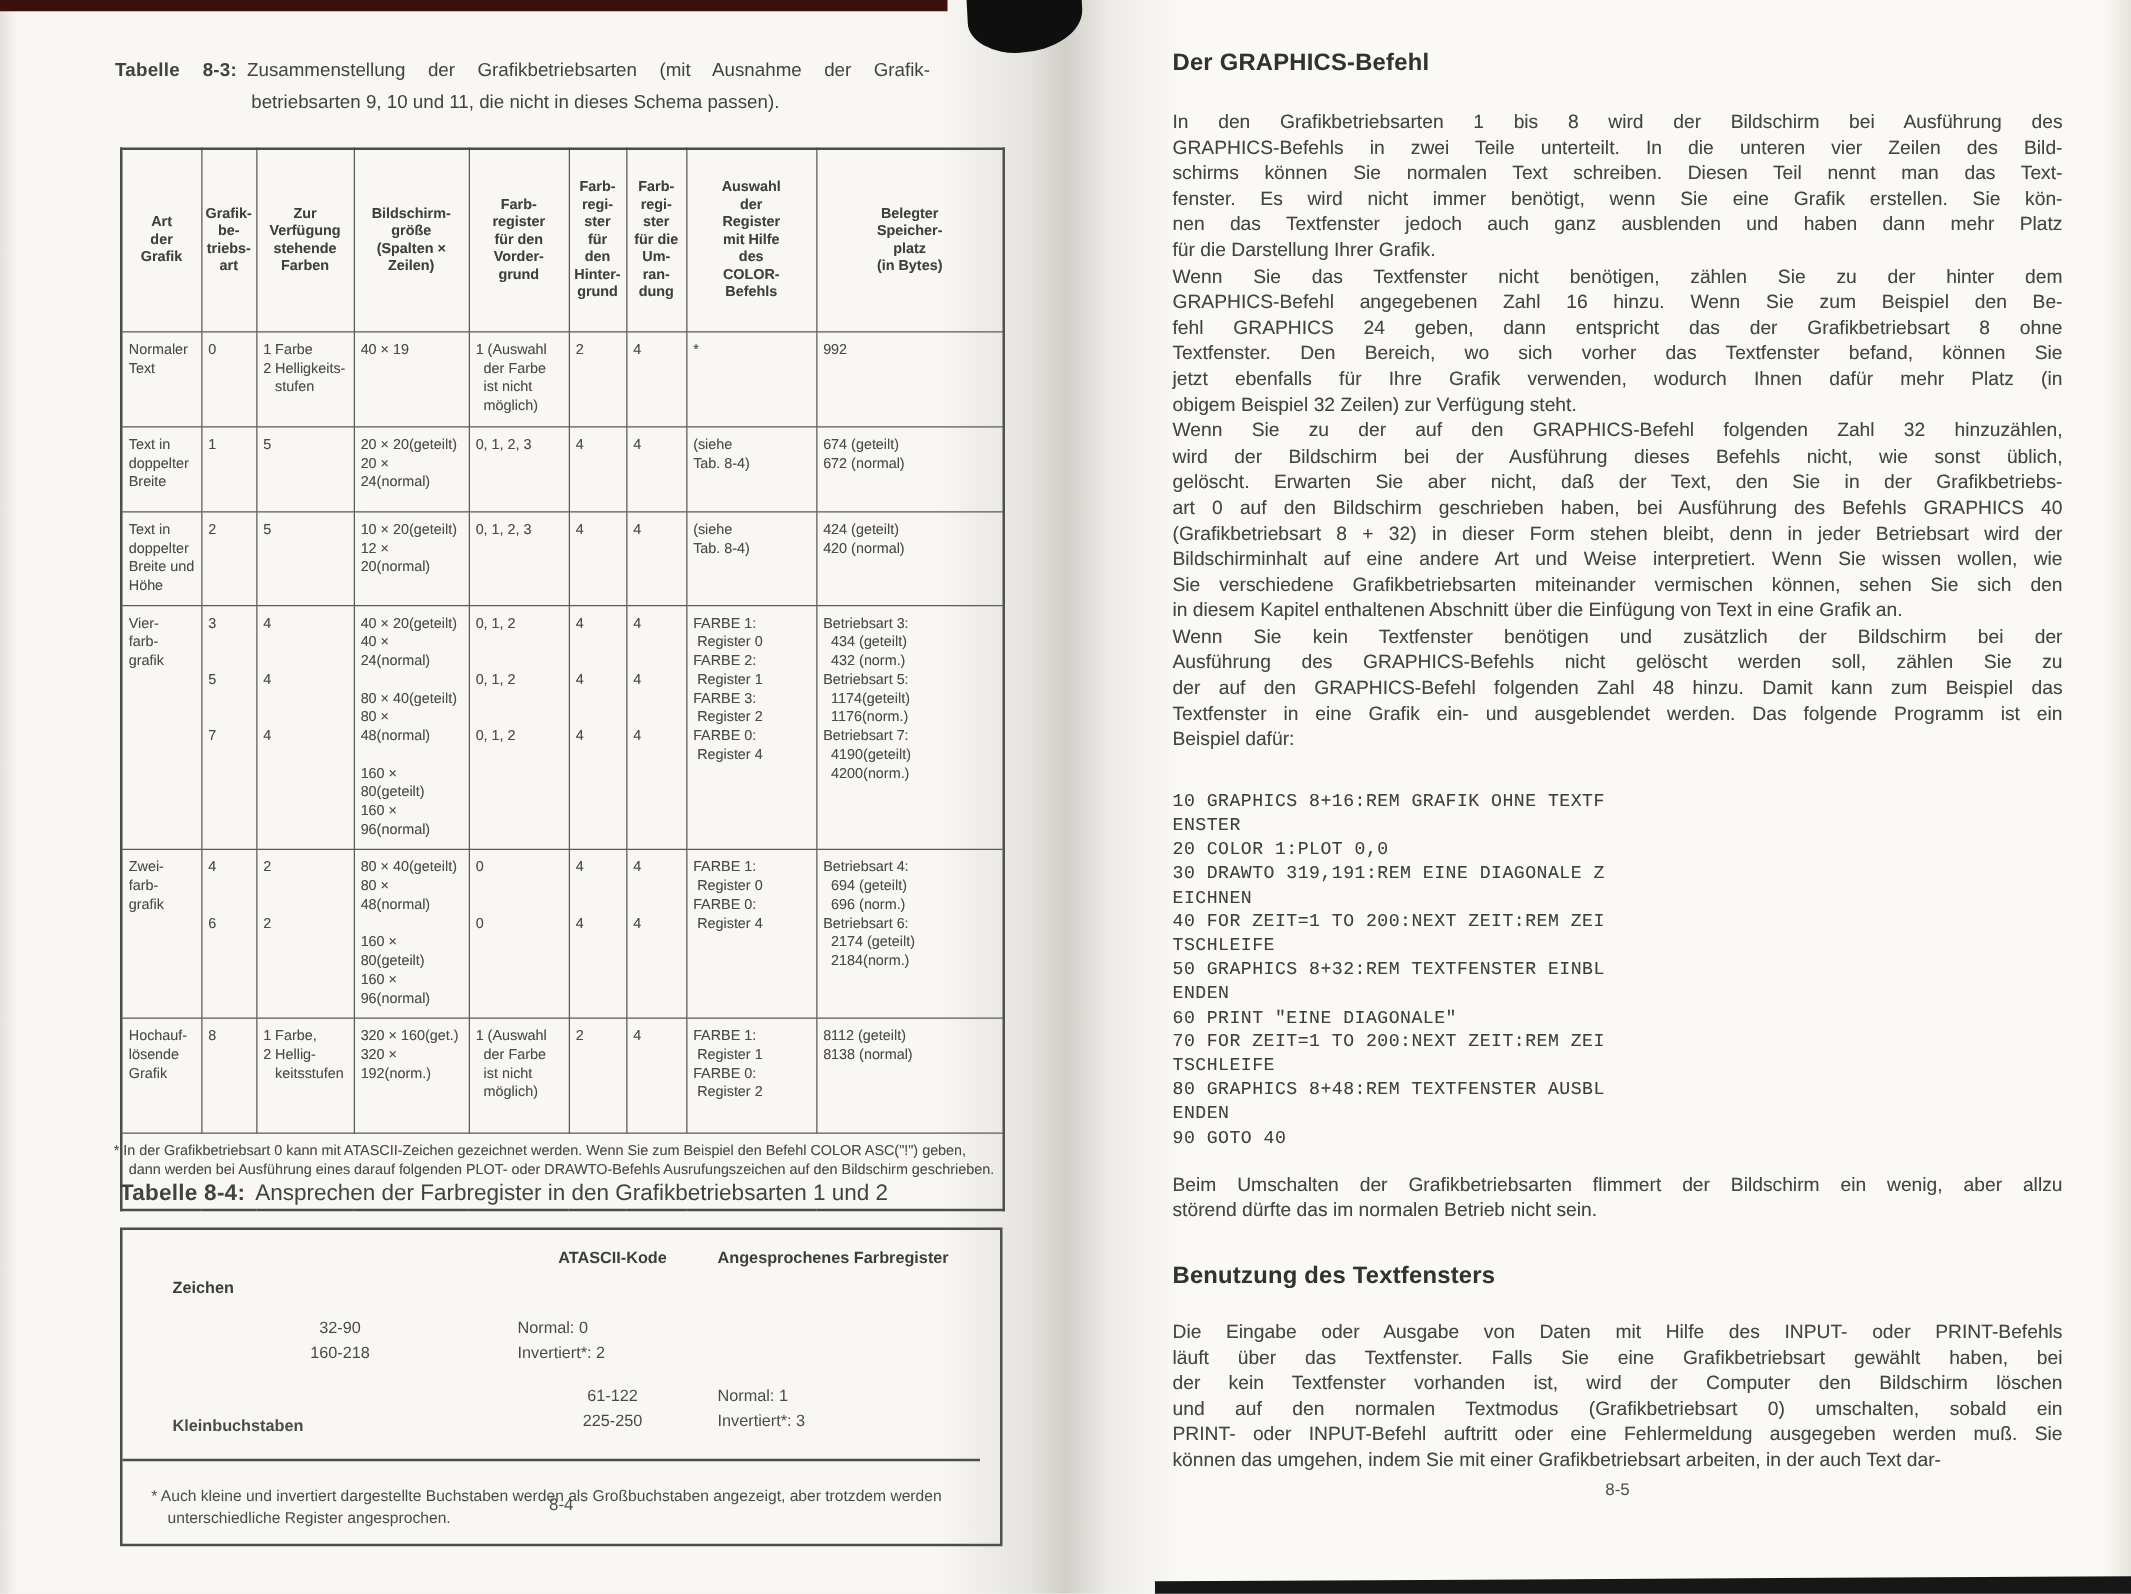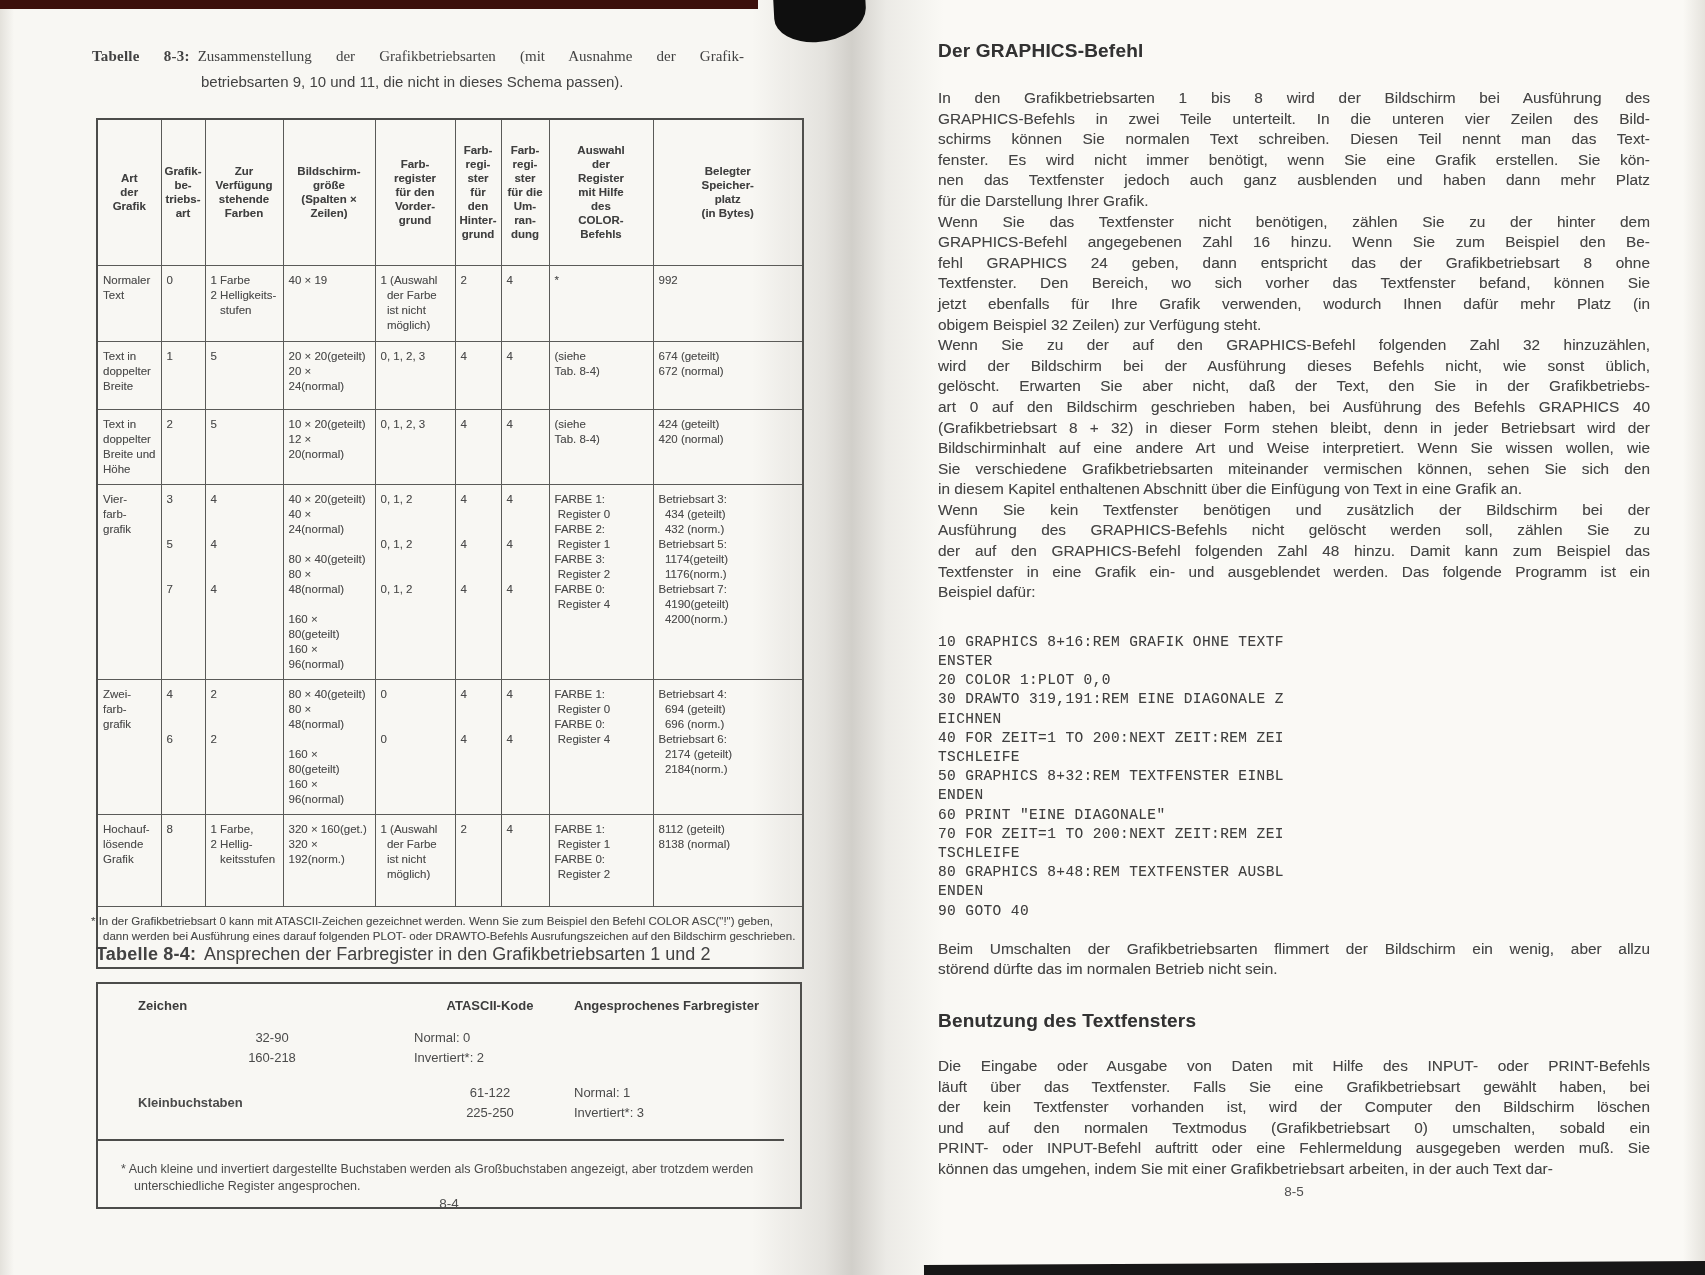--- a/index.html
+++ b/index.html
@@ -31,21 +31,21 @@
   .right-fade { position:absolute; right:0; top:0; width:22px; height:1275px;
     background:linear-gradient(to right, rgba(190,185,175,0), rgba(190,185,175,0.35));
     z-index:2; }
   .left-fade { position:absolute; left:0; top:0; width:14px; height:1275px;
     background:linear-gradient(to right, rgba(180,175,165,0.30), rgba(180,175,165,0));
     z-index:2; }
 
   
   .cap83 { position:absolute; left:92px; top:44px; width:652px;
            font-size:15px; line-height:25px; color:#424242; }
-  .cap83 .cap-line1 { text-align:justify; text-align-last:justify;font-family:Liberation Serif, serif; }
+  .cap83 .cap-line1 { text-align:justify; text-align-last:justify; }
   .cap83 .cap-line2 { padding-left:109px; }
   .cap-label { font-weight:bold; letter-spacing:0.2px; padding-right:8px; }
 
   table.t83 { position:absolute; left:96px; top:118px; width:706px;
               border-collapse:collapse; table-layout:fixed;
               font-size:11.5px; line-height:15px; color:#4a4a4a; }
   table.t83 th, table.t83 td { border:1px solid #5a5a58; }
   table.t83 { border:2px solid #4c4c4a; }
   table.t83 th { font-weight:bold; text-align:center; vertical-align:middle;
                  white-space:pre-line; height:146px; font-size:11.5px; line-height:14px;
@@ -62,21 +62,21 @@
 
   .t84 { position:absolute; left:96px; top:982px; width:706px;
          border:2px solid #4c4c4a; font-size:13px; color:#4a4a4a;
          padding:14px 16px 10px 0; }
   .t84 .t84-grid { display:grid; grid-template-columns:268px 152px auto;
                    padding-left:40px; column-gap:8px; }
   .t84-head { font-weight:bold; color:#3c3c3c; }
   .t84-row { margin-top:15px; line-height:20px; }
   .t84 .c-kode { text-align:center; }
   .t84-head .c-kode { text-align:center; }
-  .t84 .c-zeichen { white-space:pre-line; }
+  .t84 .c-zeichen { white-space:pre-line;margin-top:24px; }
   .t84 .c-kode, .t84 .c-reg { white-space:pre-line; }
   .t84-row2 .c-zeichen { align-self:center;font-weight:bold; }
   .t84-sep { border-top:2px solid #4c4c4a; margin-top:16px; }
   .t84-foot { padding:20px 10px 2px 36px; text-indent:-13px; font-size:12.5px;
               line-height:17px; }
 
   .pageno { position:absolute; font-size:13.5px; color:#4f4f4f; text-align:center; }
   .pageno-left  { left:96px;  top:1196px; width:706px; }
   .pageno-right { left:938px; top:1184px; width:712px; }
 

